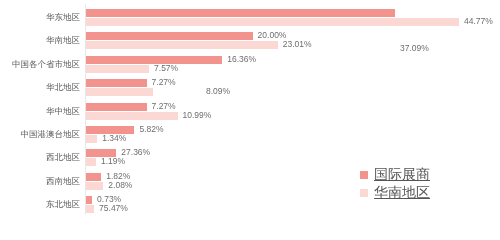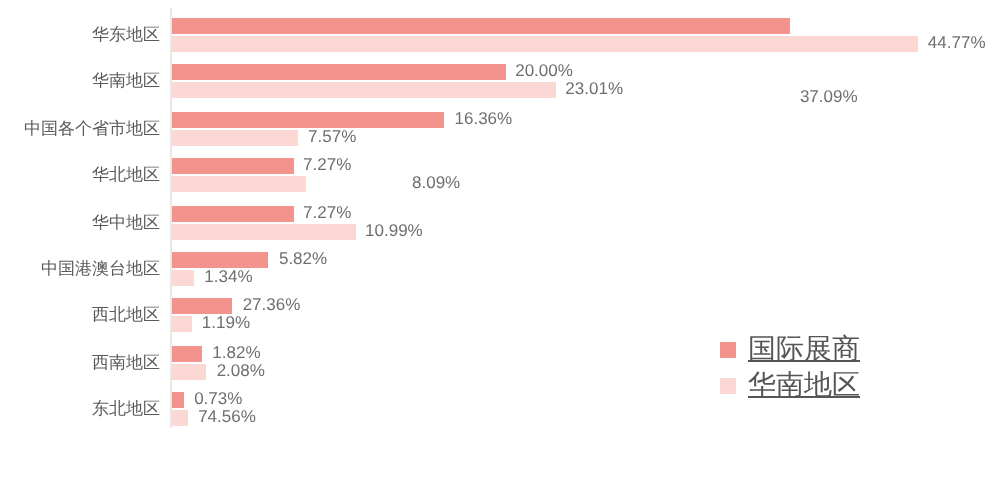--- a/index.html
+++ b/index.html
@@ -176,21 +176,21 @@
           <div class="bar dom" style="width: 17.3264px; background: rgb(251, 216, 211);"></div>
           <div class="val dom" style="left: 22.3264px;">2.08%</div>
         </div>
       </div>
       <div class="row" style="top: 193.2px;">
         <div class="cat-label">东北地区</div>
         <div class="bars">
           <div class="bar intl" style="width: 6.0809px; background: rgb(242, 147, 141);"></div>
           <div class="val intl" style="left: 11.0809px;">0.73%</div>
           <div class="bar dom" style="width: 8.0801px; background: rgb(251, 216, 211);"></div>
-          <div class="val dom" style="left: 13.0801px;">74.56%</div>
+          <div class="val dom" style="left: 13.0801px;">75.47%</div>
         </div>
       </div>
     </div>
   <div class="legend" id="legend">
       <div class="legend-item">
         <span class="legend-swatch" style="background: rgb(242, 147, 141);"></span>
         <span class="legend-label">国际展商</span>
       </div>
       <div class="legend-item">
         <span class="legend-swatch" style="background: rgb(251, 216, 211);"></span>

